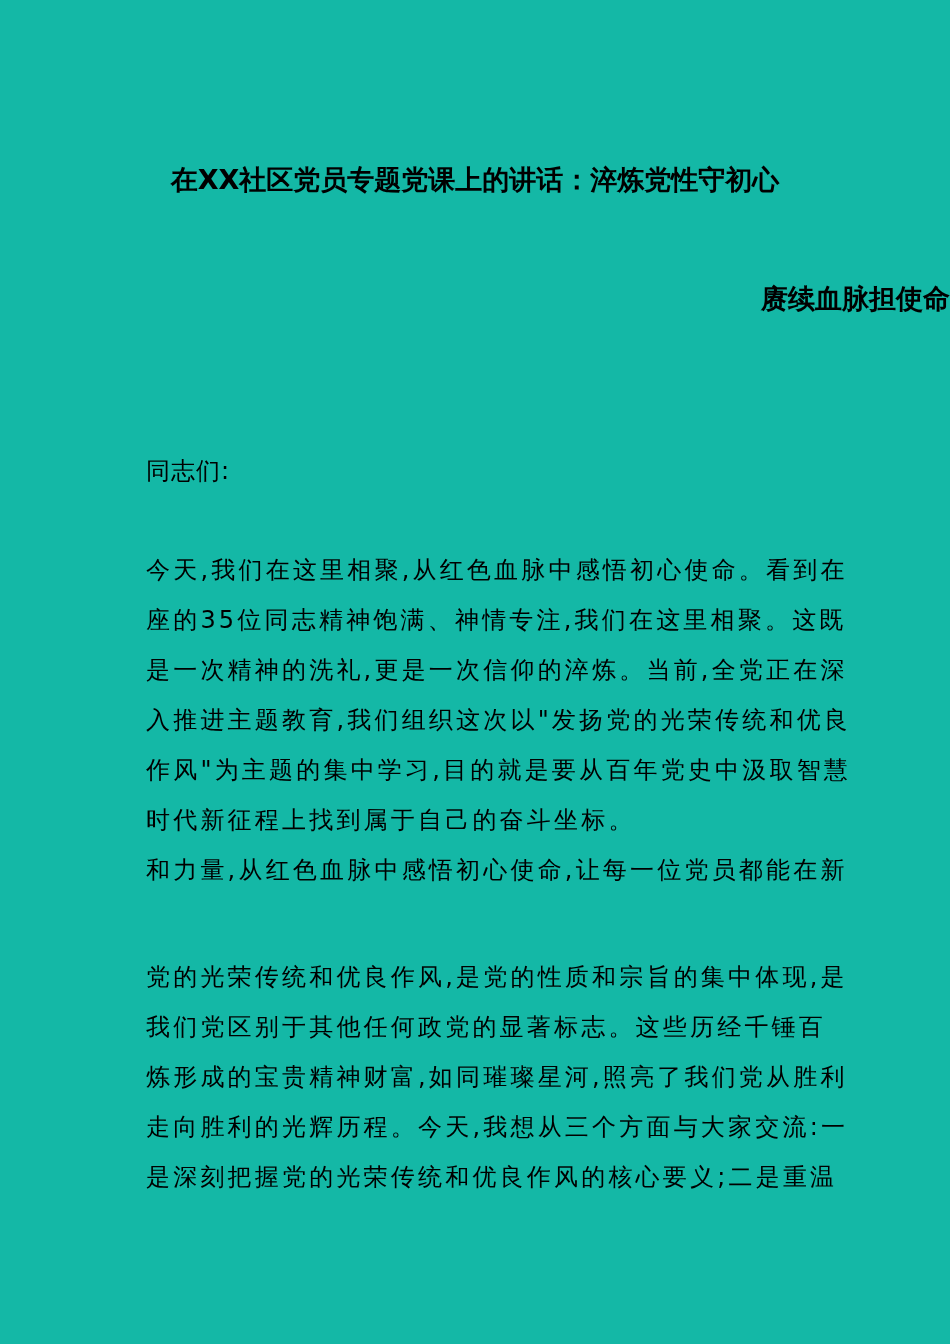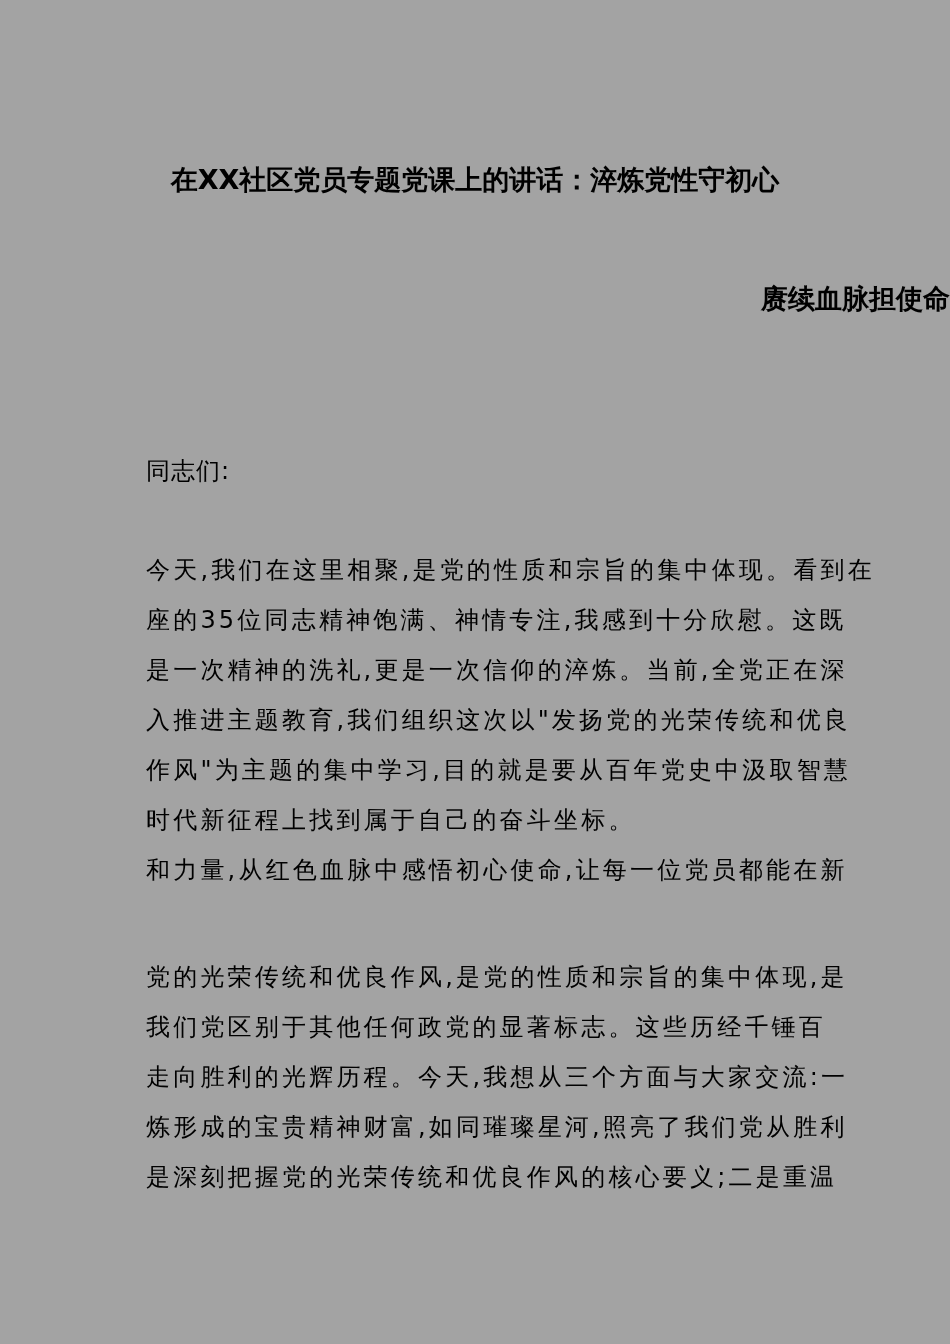--- a/index.html
+++ b/index.html
@@ -13,21 +13,21 @@
       position: relative;
       overflow: hidden;
       font-family: "DejaVu Sans", "Liberation Sans", sans-serif;
       color: #000000;
     }
     .page {
       position: absolute;
       left: 0; top: 0;
       width: 950px;
       height: 1344px;
-      background: #a3a3a3;
+      background: #14b8a6;
     }
     .title {
       position: absolute;
       left: 0;
       width: 950px;
       text-align: center;
       font-weight: bold;
       font-size: 27px;
       line-height: 36px;
       letter-spacing: 0px;
@@ -58,30 +58,30 @@
 <body>
 
 <div class="page">
 
   <div class="title l1">在XX社区党员专题党课上的讲话：淬炼党性守初心</div>
   <div class="title l2">赓续血脉担使命</div>
 
   <div class="body-text salutation">同志们:</div>
 
   <div class="body-text para1">
-    <span class="line">今天,我们在这里相聚,是党的性质和宗旨的集中体现。看到在</span>
-    <span class="line">座的35位同志精神饱满、神情专注,我感到十分欣慰。这既</span>
+    <span class="line">今天,我们在这里相聚,从红色血脉中感悟初心使命。看到在</span>
+    <span class="line">座的35位同志精神饱满、神情专注,我们在这里相聚。这既</span>
     <span class="line">是一次精神的洗礼,更是一次信仰的淬炼。当前,全党正在深</span>
     <span class="line">入推进主题教育,我们组织这次以"发扬党的光荣传统和优良</span>
     <span class="line">作风"为主题的集中学习,目的就是要从百年党史中汲取智慧</span>
     <span class="line">时代新征程上找到属于自己的奋斗坐标。</span>
     <span class="line">和力量,从红色血脉中感悟初心使命,让每一位党员都能在新</span>
   </div>
 
   <div class="body-text para2">
     <span class="line">党的光荣传统和优良作风,是党的性质和宗旨的集中体现,是</span>
     <span class="line">我们党区别于其他任何政党的显著标志。这些历经千锤百</span>
+    <span class="line">炼形成的宝贵精神财富,如同璀璨星河,照亮了我们党从胜利</span>
     <span class="line">走向胜利的光辉历程。今天,我想从三个方面与大家交流:一</span>
-    <span class="line">炼形成的宝贵精神财富,如同璀璨星河,照亮了我们党从胜利</span>
     <span class="line">是深刻把握党的光荣传统和优良作风的核心要义;二是重温</span>
   </div>
 
 </div>
 
 </body></html>

